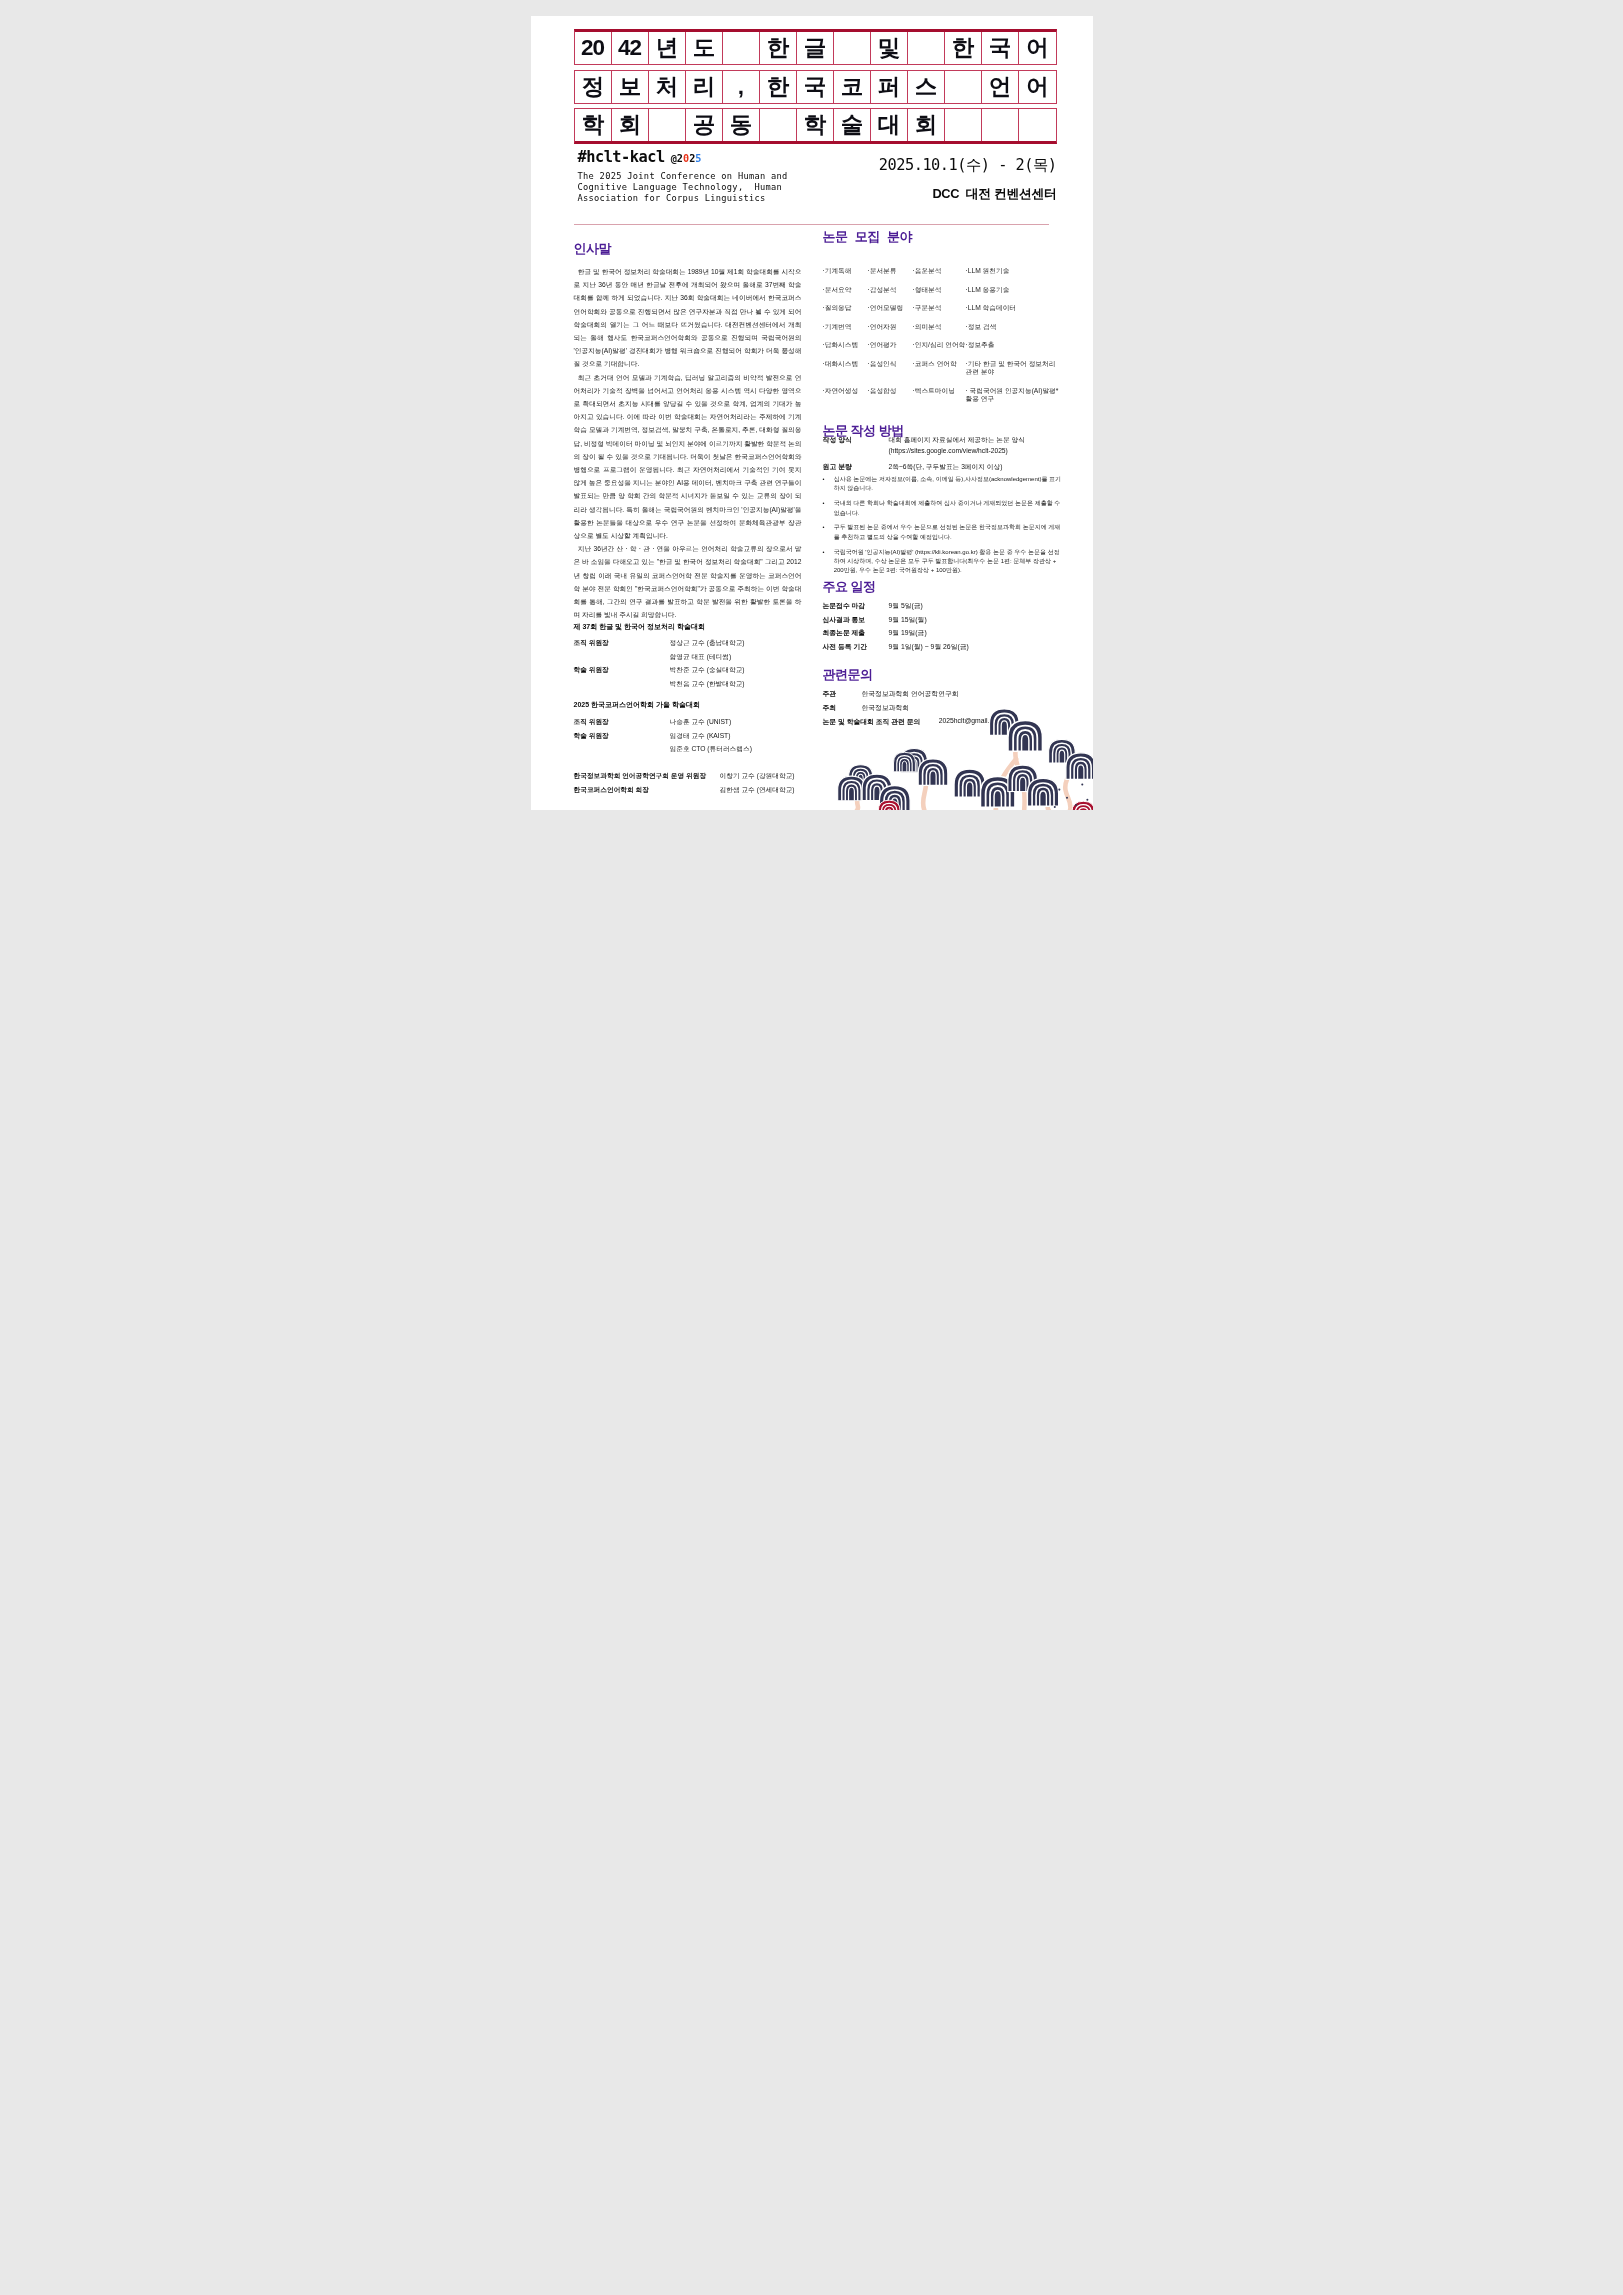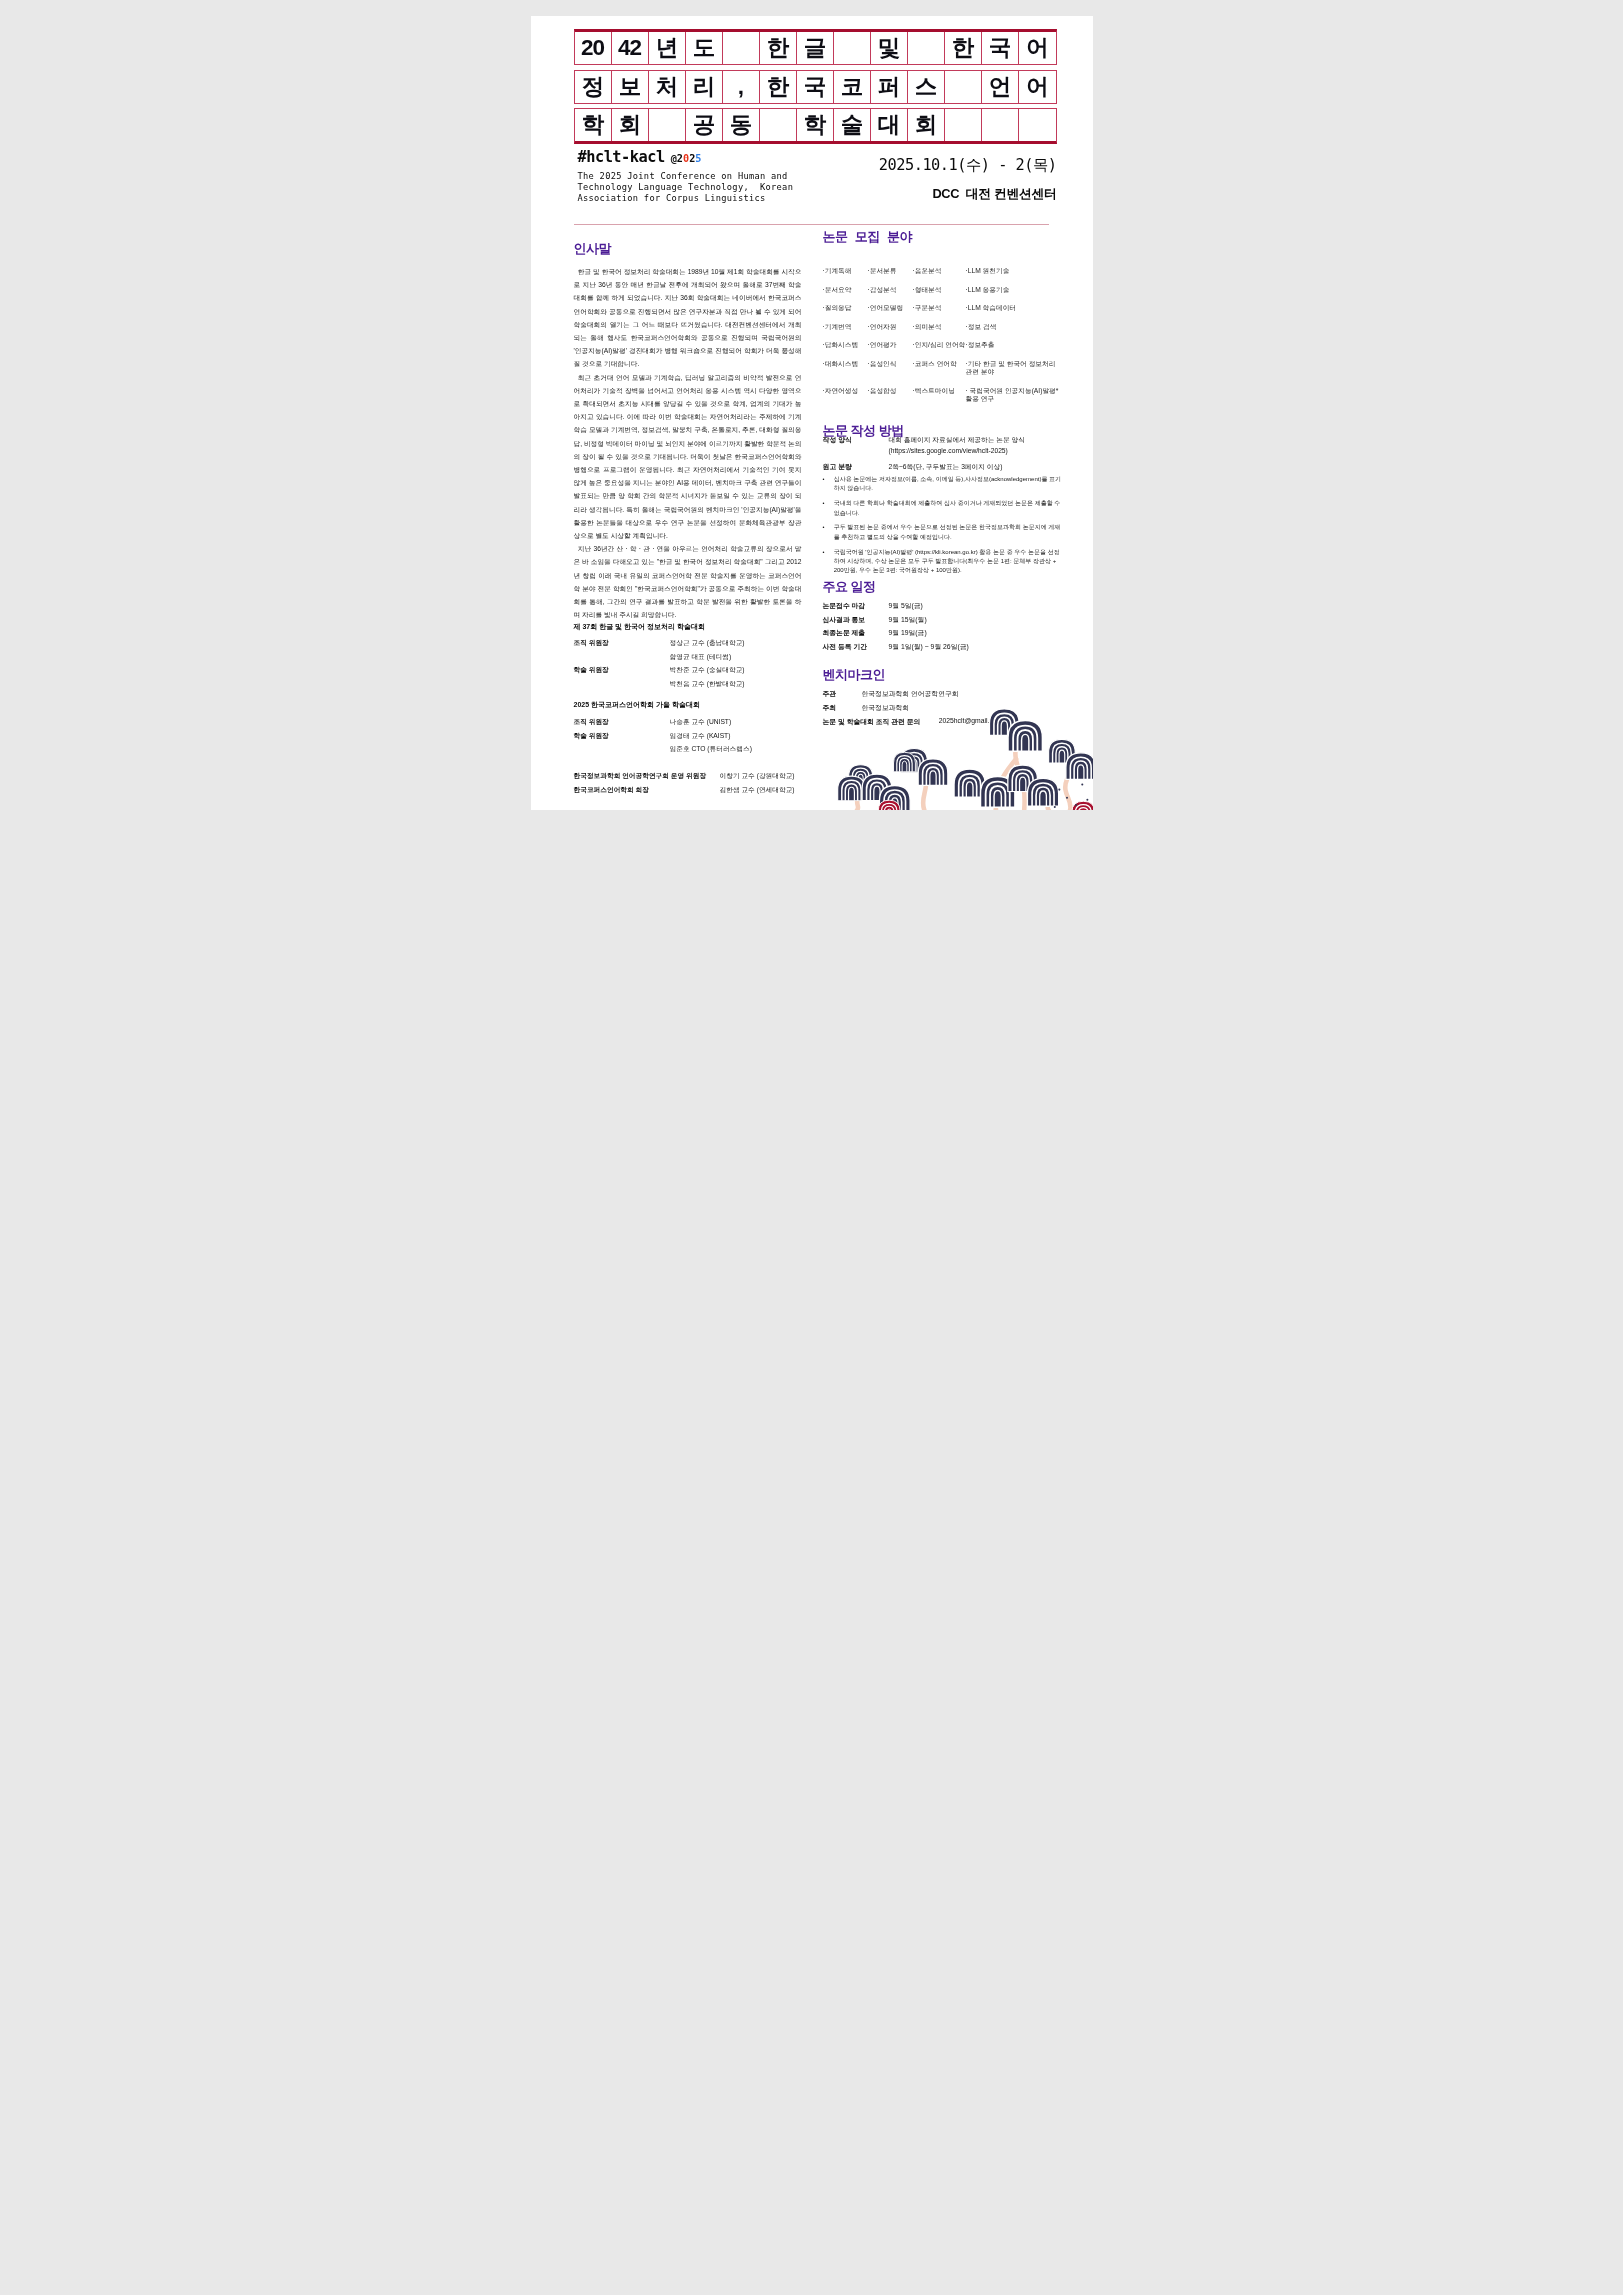--- a/index.html
+++ b/index.html
@@ -134,21 +134,21 @@
         <div class="t-cell"></div>
         <div class="t-cell"></div>
         <div class="t-cell"></div>
       </div>
     </div>
 
   <div class="hashtag-line">
     <span class="hashtag">#hclt-kacl</span><span class="hashtag-year" id="hashtag-year"><span style="color: rgb(11, 11, 11);">@</span><span style="color: rgb(11, 11, 11);">2</span><span style="color: rgb(232, 51, 26);">0</span><span style="color: rgb(11, 11, 11);">2</span><span style="color: rgb(47, 127, 232);">5</span></span>
   </div>
 
-  <div class="eng-title" id="eng-title"><div>The 2025 Joint Conference on Human and</div><div>Technology Language Technology,  Korean</div><div>Association for Corpus Linguistics</div></div>
+  <div class="eng-title" id="eng-title"><div>The 2025 Joint Conference on Human and</div><div>Cognitive Language Technology,  Human</div><div>Association for Corpus Linguistics</div></div>
 
   <div class="date-line">2025.10.1(수) - 2(목)</div>
   <div class="venue-line">DCC  대전 컨벤션센터</div>
 
   <div class="divider"></div>
 
   <div class="sec-head" style="left:43px;top:224px;">인사말</div>
   <div class="greeting-body" id="greeting-body">
       <p>한글 및 한국어 정보처리 학술대회는 1989년 10월 제1회 학술대회를 시작으로 지난 36년 동안 매년 한글날 전후에 개최되어 왔으며 올해로 37번째 학술대회를 함께 하게 되었습니다. 지난 36회 학술대회는 네이버에서 한국코퍼스언어학회와 공동으로 진행되면서 많은 연구자분과 직접 만나 뵐 수 있게 되어 학술대회의 열기는 그 어느 때보다 뜨거웠습니다. 대전컨벤션센터에서 개최되는 올해 행사도 한국코퍼스언어학회와 공동으로 진행되며 국립국어원의 '인공지능(AI)말평' 경진대회가 병행 워크숍으로 진행되어 학회가 더욱 풍성해질 것으로 기대합니다.</p>
       <p>최근 초거대 언어 모델과 기계학습, 딥러닝 알고리즘의 비약적 발전으로 언어처리가 기술적 장벽을 넘어서고 언어처리 응용 시스템 역시 다양한 영역으로 확대되면서 초지능 시대를 앞당길 수 있을 것으로 학계, 업계의 기대가 높아지고 있습니다. 이에 따라 이번 학술대회는 자연어처리라는 주제하에 기계학습 모델과 기계번역, 정보검색, 말뭉치 구축, 온톨로지, 추론, 대화형 질의응답, 비정형 빅데이터 마이닝 및 뇌인지 분야에 이르기까지 활발한 학문적 논의의 장이 될 수 있을 것으로 기대됩니다. 더욱이 첫날은 한국코퍼스언어학회와 병행으로 프로그램이 운영됩니다. 최근 자연어처리에서 기술적인 기여 못지 않게 높은 중요성을 지니는 분야인 AI용 데이터, 벤치마크 구축 관련 연구들이 발표되는 만큼 양 학회 간의 학문적 시너지가 돋보일 수 있는 교류의 장이 되리라 생각됩니다. 특히 올해는 국립국어원의 벤치마크인 '인공지능(AI)말평'을 활용한 논문들을 대상으로 우수 연구 논문을 선정하여 문화체육관광부 장관상으로 별도 시상할 계획입니다.</p>
@@ -296,21 +296,21 @@
       <div class="s-row">
         <span class="lab">최종논문 제출</span>
         <span class="val">9월 19일(금)</span>
       </div>
       <div class="s-row">
         <span class="lab">사전 등록 기간</span>
         <span class="val">9월 1일(월) ~ 9월 26일(금)</span>
       </div>
     </div>
 
-  <div class="sec-head" style="left:292px;top:650px;">벤치마크인</div>
+  <div class="sec-head" style="left:292px;top:650px;">관련문의</div>
   <div class="contact" id="contact">
       <div class="k-row">
         <span class="lab">주관</span>
         <span class="val">한국정보과학회 언어공학연구회</span>
       </div>
       <div class="k-row">
         <span class="lab">주최</span>
         <span class="val">한국정보과학회</span>
       </div>
       <div class="k-row widelab">

